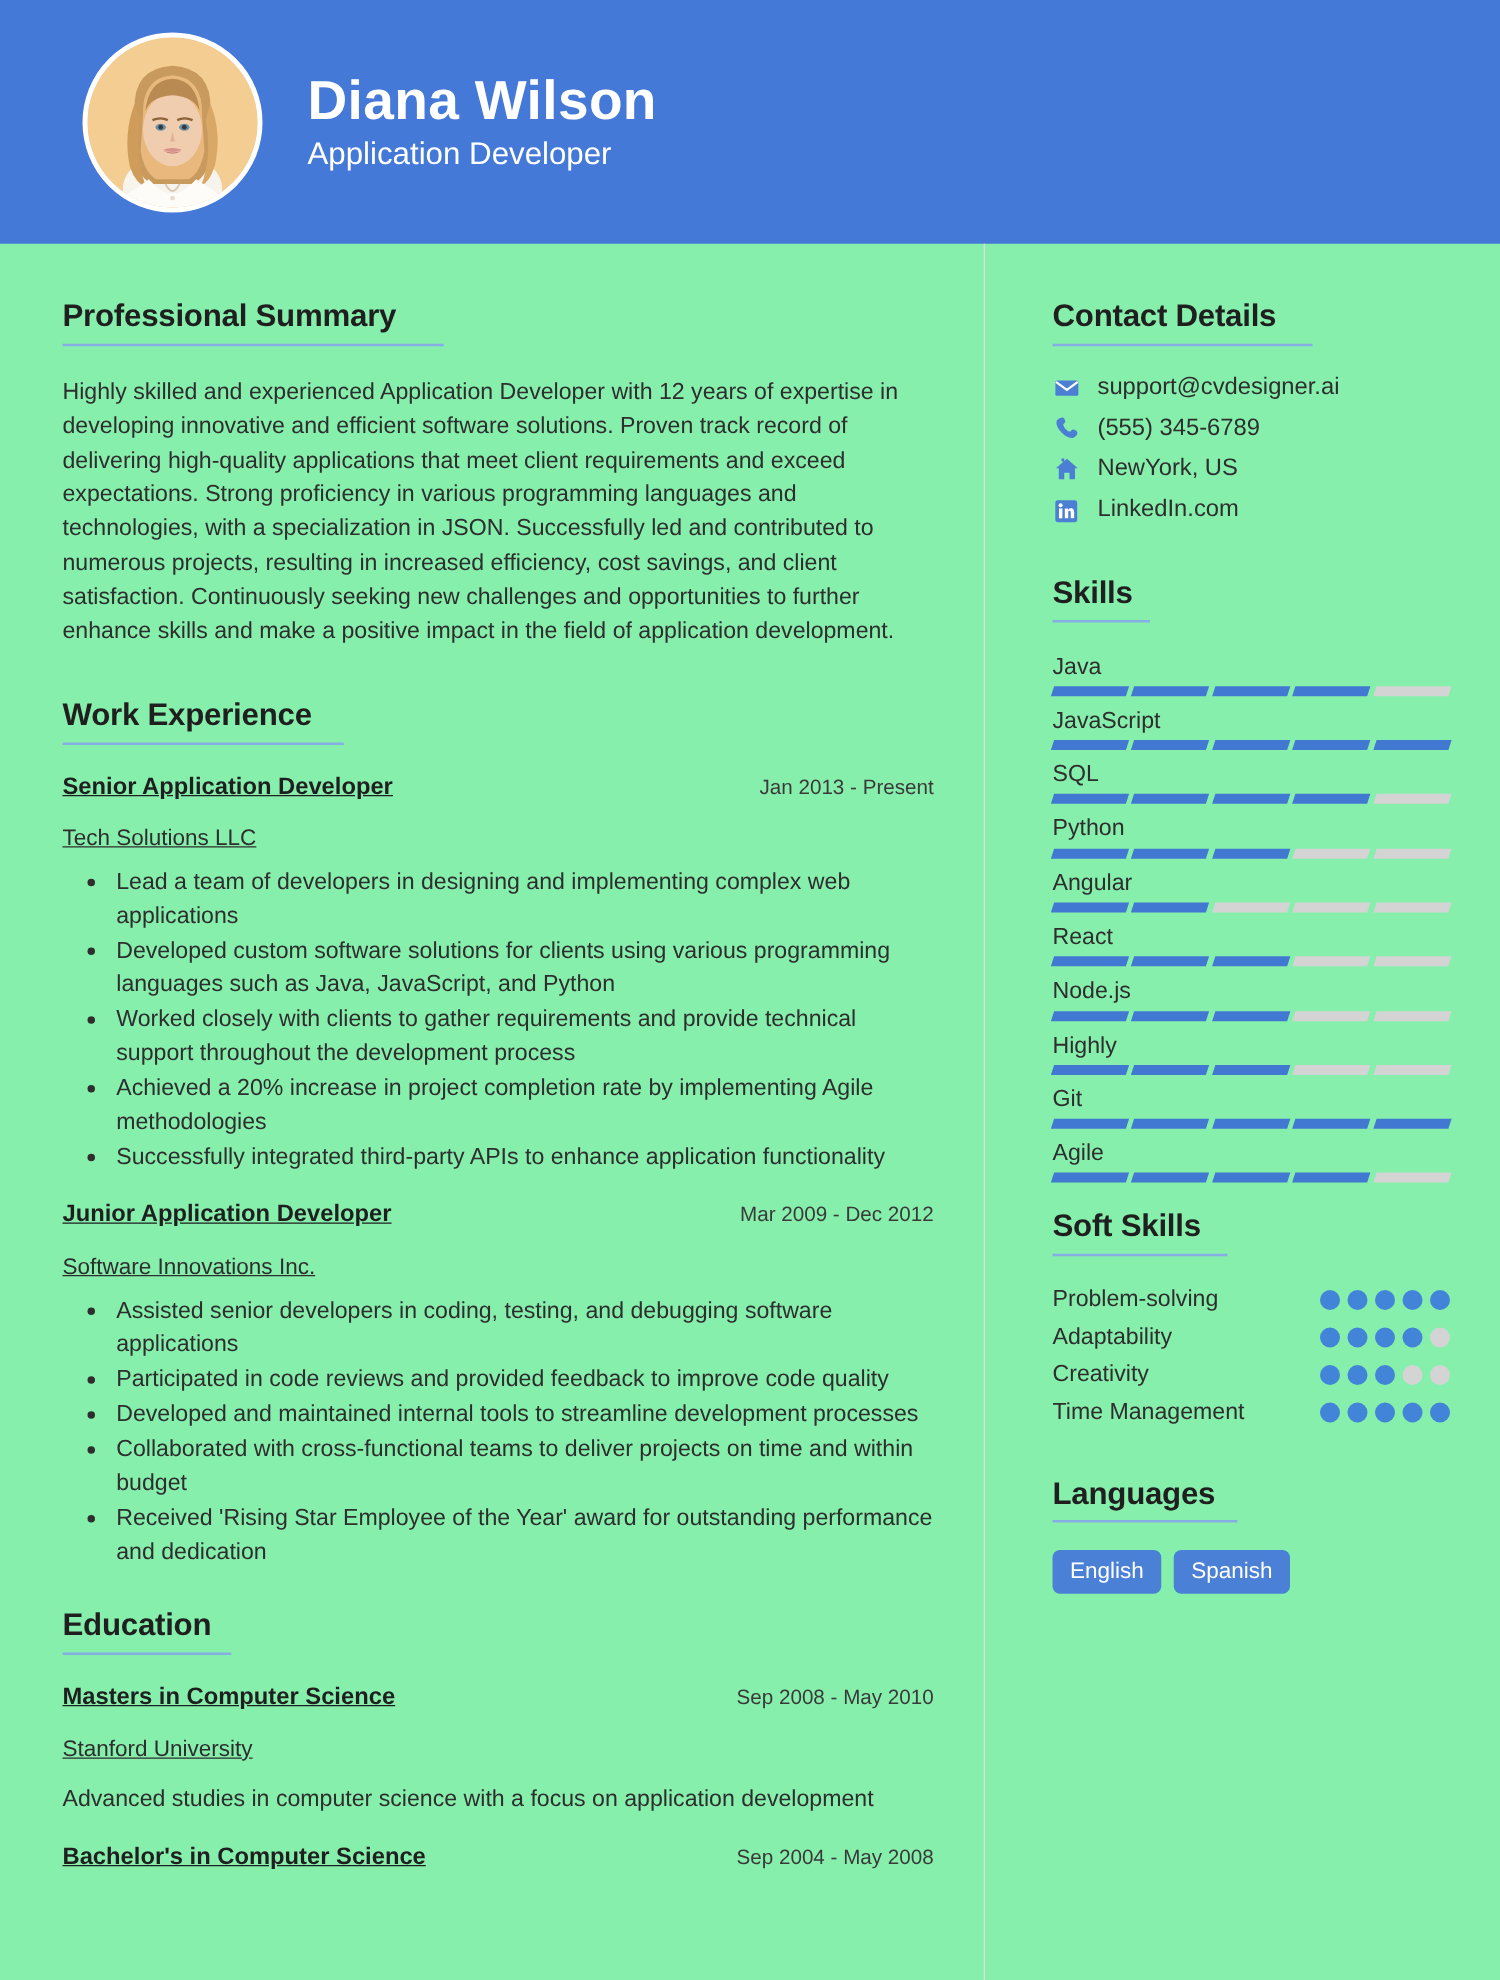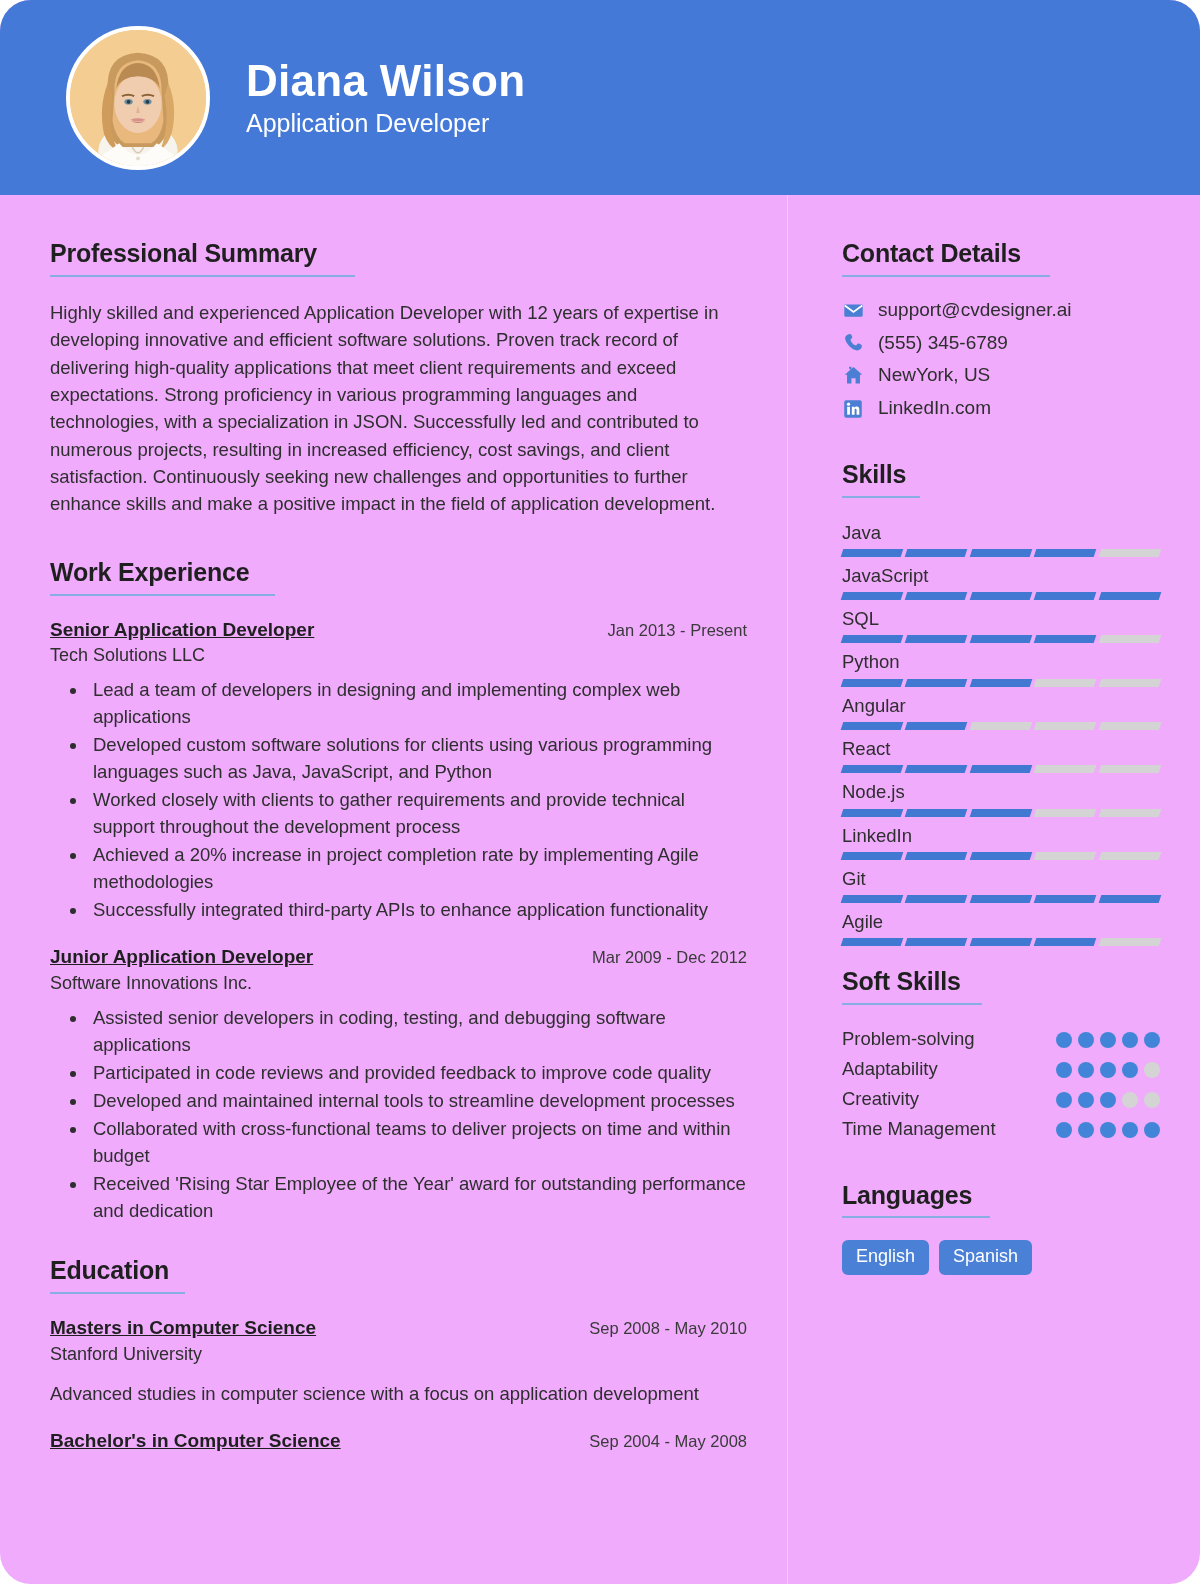--- a/index.html
+++ b/index.html
@@ -9,22 +9,21 @@
   }
   body {
     font-family: "Liberation Sans", sans-serif;
     color: #333333;
   }
   .page {
     position: relative;
     width: 1200px;
     height: 1584px;
     overflow: hidden;
-    background: #f0abfc;
-    border-radius: 31px;
+    background: #86efac;
   }
 
   
   .header {
     height: 195px;
     background: #4579d8;
     display: flex;
     align-items: center;
     padding-left: 66px;
     box-sizing: border-box;
@@ -125,21 +124,22 @@
   .entry-date {
     font-size: 16.5px;
     color: #3a3a3a;
     white-space: nowrap;
     padding-left: 16px;
   }
   .entry-org {
     font-size: 18px;
     color: #2e2e2e;
     line-height: 1.35;
-    margin-top: 1px;
+    margin-top: 16px;
+    text-decoration: underline;
   }
   .bullets {
     margin: 9px 0 0 0;
     padding-left: 38px;
   }
   .bullets li {
     font-size: 18.5px;
     line-height: 1.46;
     color: #2e2e2e;
     margin-bottom: 1px;
@@ -457,21 +457,21 @@
               <div class="skill-name">Node.js</div>
               <div class="skill-bar">
                 <span class="seg on"></span>
                 <span class="seg on"></span>
                 <span class="seg on"></span>
                 <span class="seg"></span>
                 <span class="seg"></span>
               </div>
             </div>
             <div class="skill">
-              <div class="skill-name">LinkedIn</div>
+              <div class="skill-name">Highly</div>
               <div class="skill-bar">
                 <span class="seg on"></span>
                 <span class="seg on"></span>
                 <span class="seg on"></span>
                 <span class="seg"></span>
                 <span class="seg"></span>
               </div>
             </div>
             <div class="skill">
               <div class="skill-name">Git</div>

